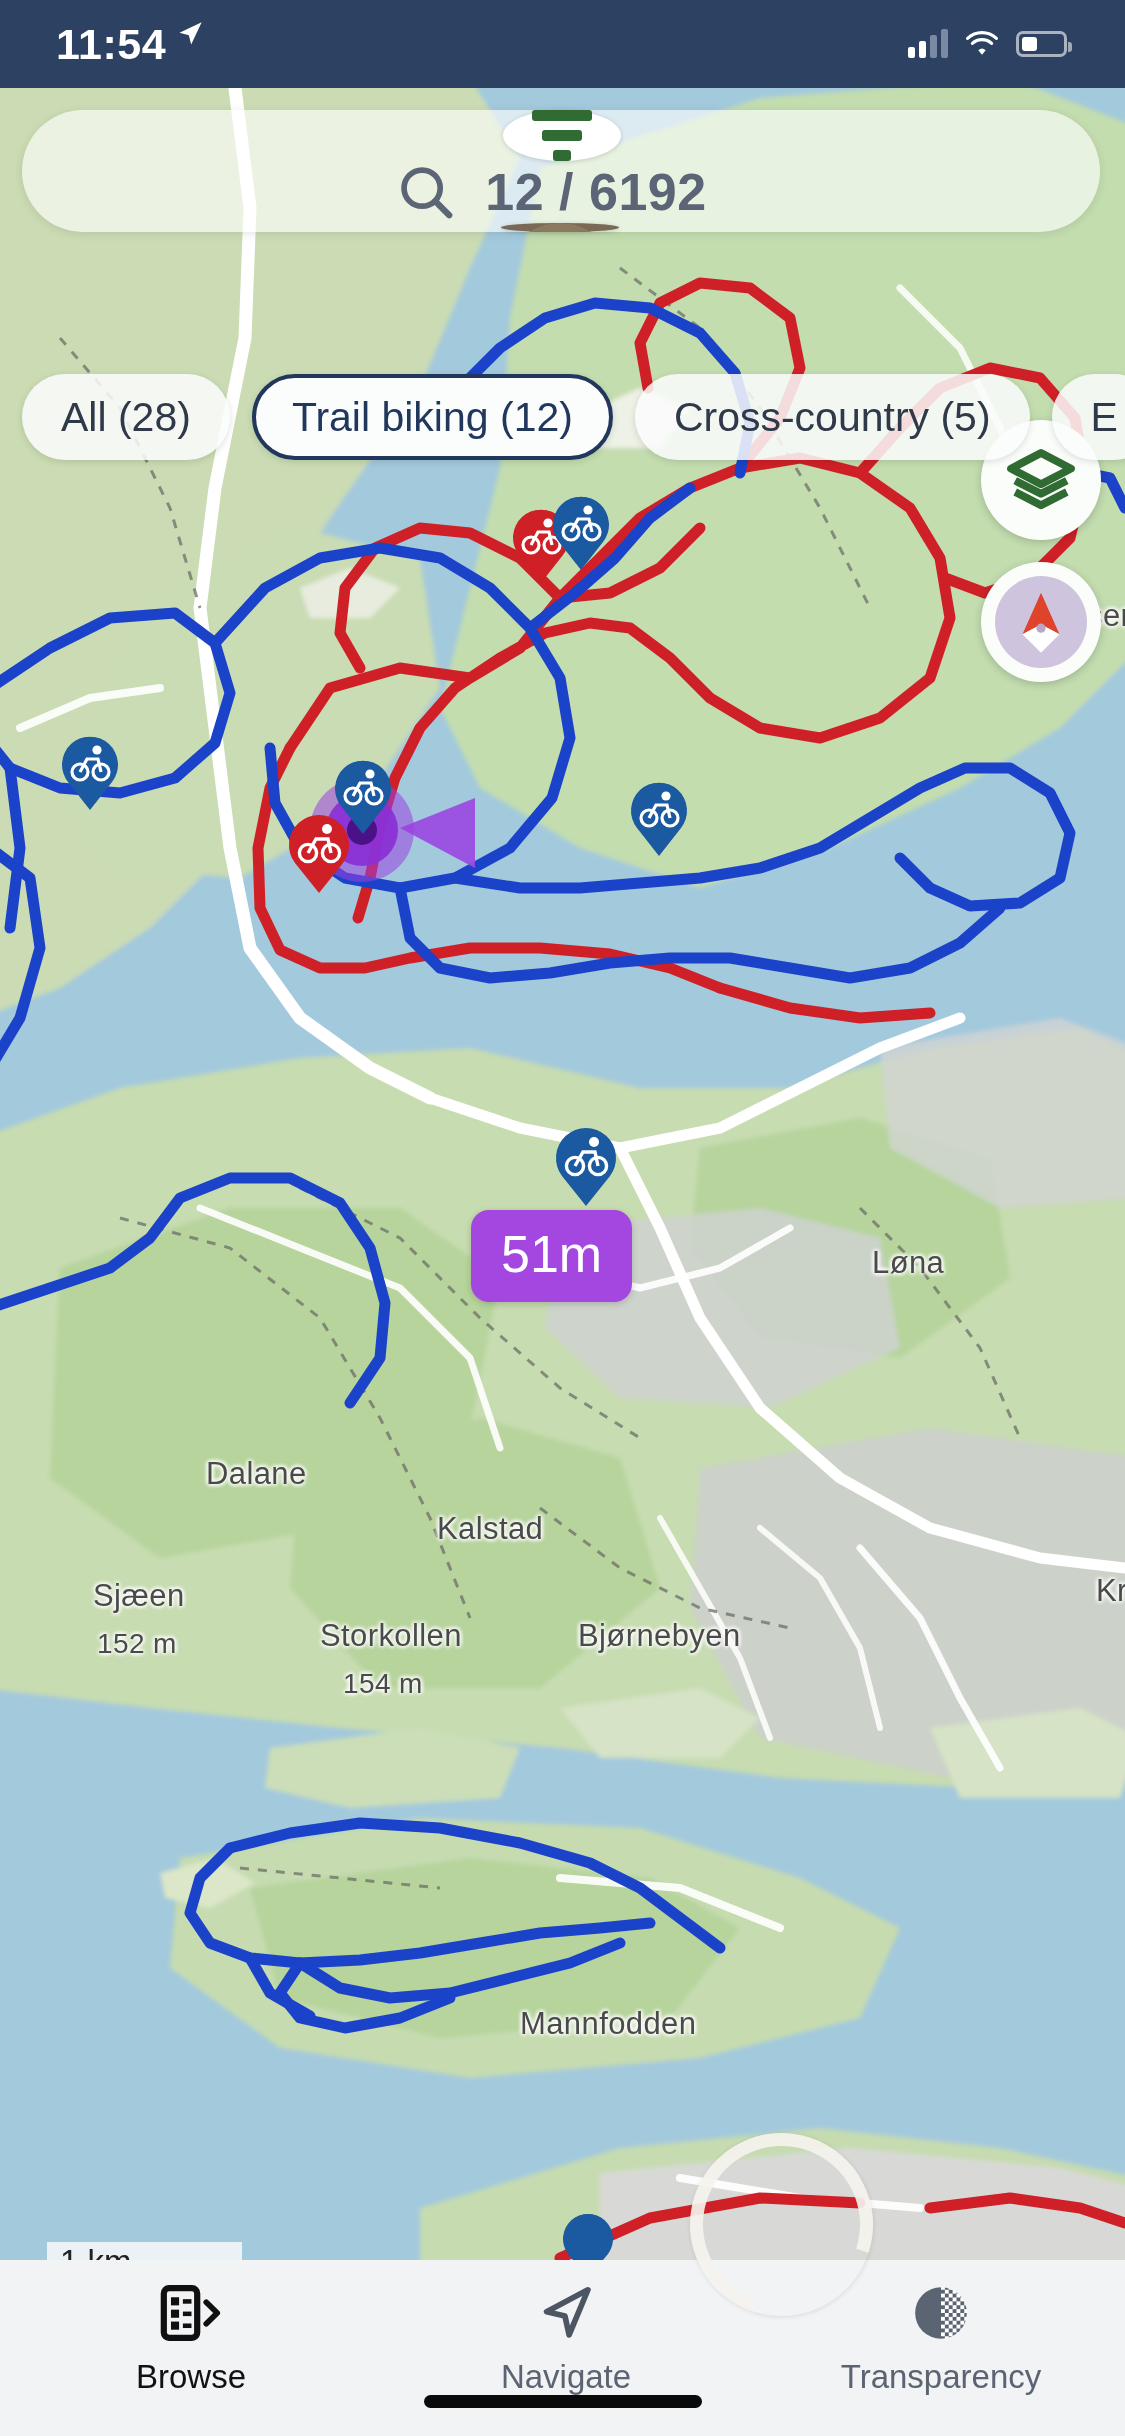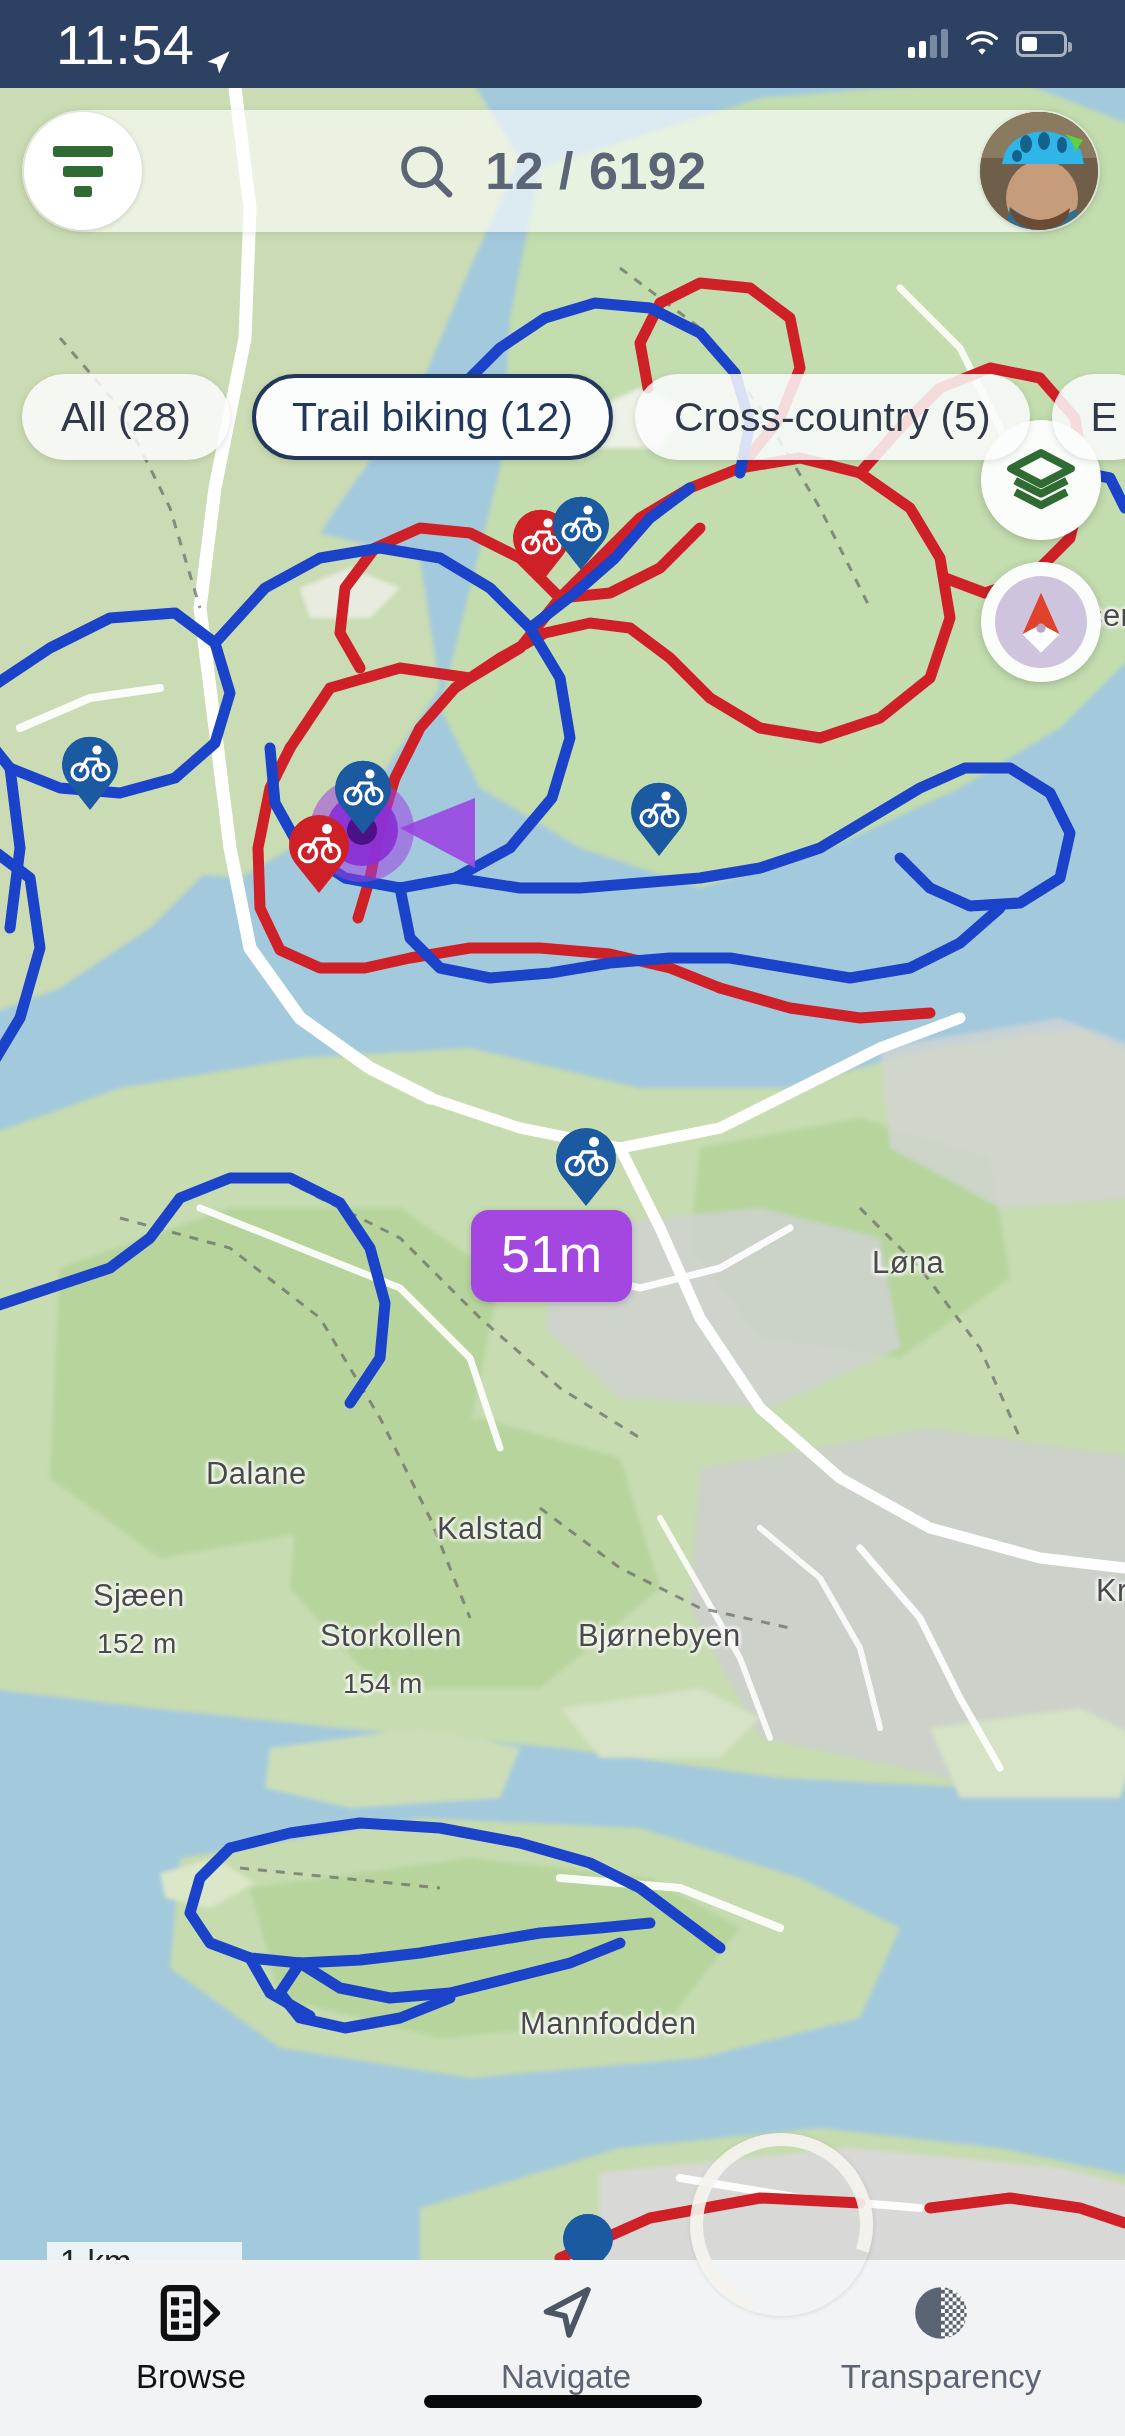--- a/index.html
+++ b/index.html
@@ -11,22 +11,22 @@
   }
 
   
   #status-bar{
     position:absolute; top:0; left:0; width:1125px; height:88px;
     background:#2d4263; z-index:60;
     display:flex; align-items:center; justify-content:space-between;
     padding:0 58px 0 56px;
   }
   #status-time{
-    color:#fff; font-size:56px; font-weight:400; letter-spacing:.5px;
-    display:flex; align-items:flex-end; gap:10px;
+    color:#fff; font-size:43px; font-weight:700; letter-spacing:.5px;
+    display:flex; align-items:flex-start; gap:10px;
   }
   .loc-arrow{ width:28px; height:28px; display:inline-block; }
   #status-right{ display:flex; align-items:center; gap:17px; }
   .sig-bars{ display:flex; align-items:flex-end; gap:4px; height:28px; }
   .sig-bars i{ display:block; width:7px; background:#fff; border-radius:2px; }
   .sig-bars i:nth-child(1){height:11px;}
   .sig-bars i:nth-child(2){height:17px;}
   .sig-bars i:nth-child(3){height:23px;background:#7b8aa3;}
   .sig-bars i:nth-child(4){height:29px;background:#7b8aa3;}
   .batt{ width:51px; height:26px; border:3px solid rgba(255,255,255,.6);
@@ -48,20 +48,21 @@
     white-space:nowrap; pointer-events:none; letter-spacing:.4px;
   }
   .map-label.small{ font-size:28px; }
 
   
   #header-bar{
     position:absolute; top:110px; left:22px; width:1078px; height:122px;
     background:rgba(255,255,255,.62); border-radius:61px;
     display:flex; align-items:center; z-index:40;
     box-shadow:0 2px 10px rgba(0,0,0,.10);
+    flex-direction:column;
   }
   #filter-button{
     width:118px; height:118px; min-width:118px; border-radius:50%;
     background:#fff; margin-left:2px;
     display:flex; align-items:center; justify-content:center;
     box-shadow:0 1px 5px rgba(0,0,0,.16);
   }
   .filter-lines{ display:flex; flex-direction:column; align-items:center; gap:9px;}
   .filter-lines i{ display:block; height:11px; background:#2f6b33; border-radius:3px;}
   .filter-lines i:nth-child(1){width:60px;}

